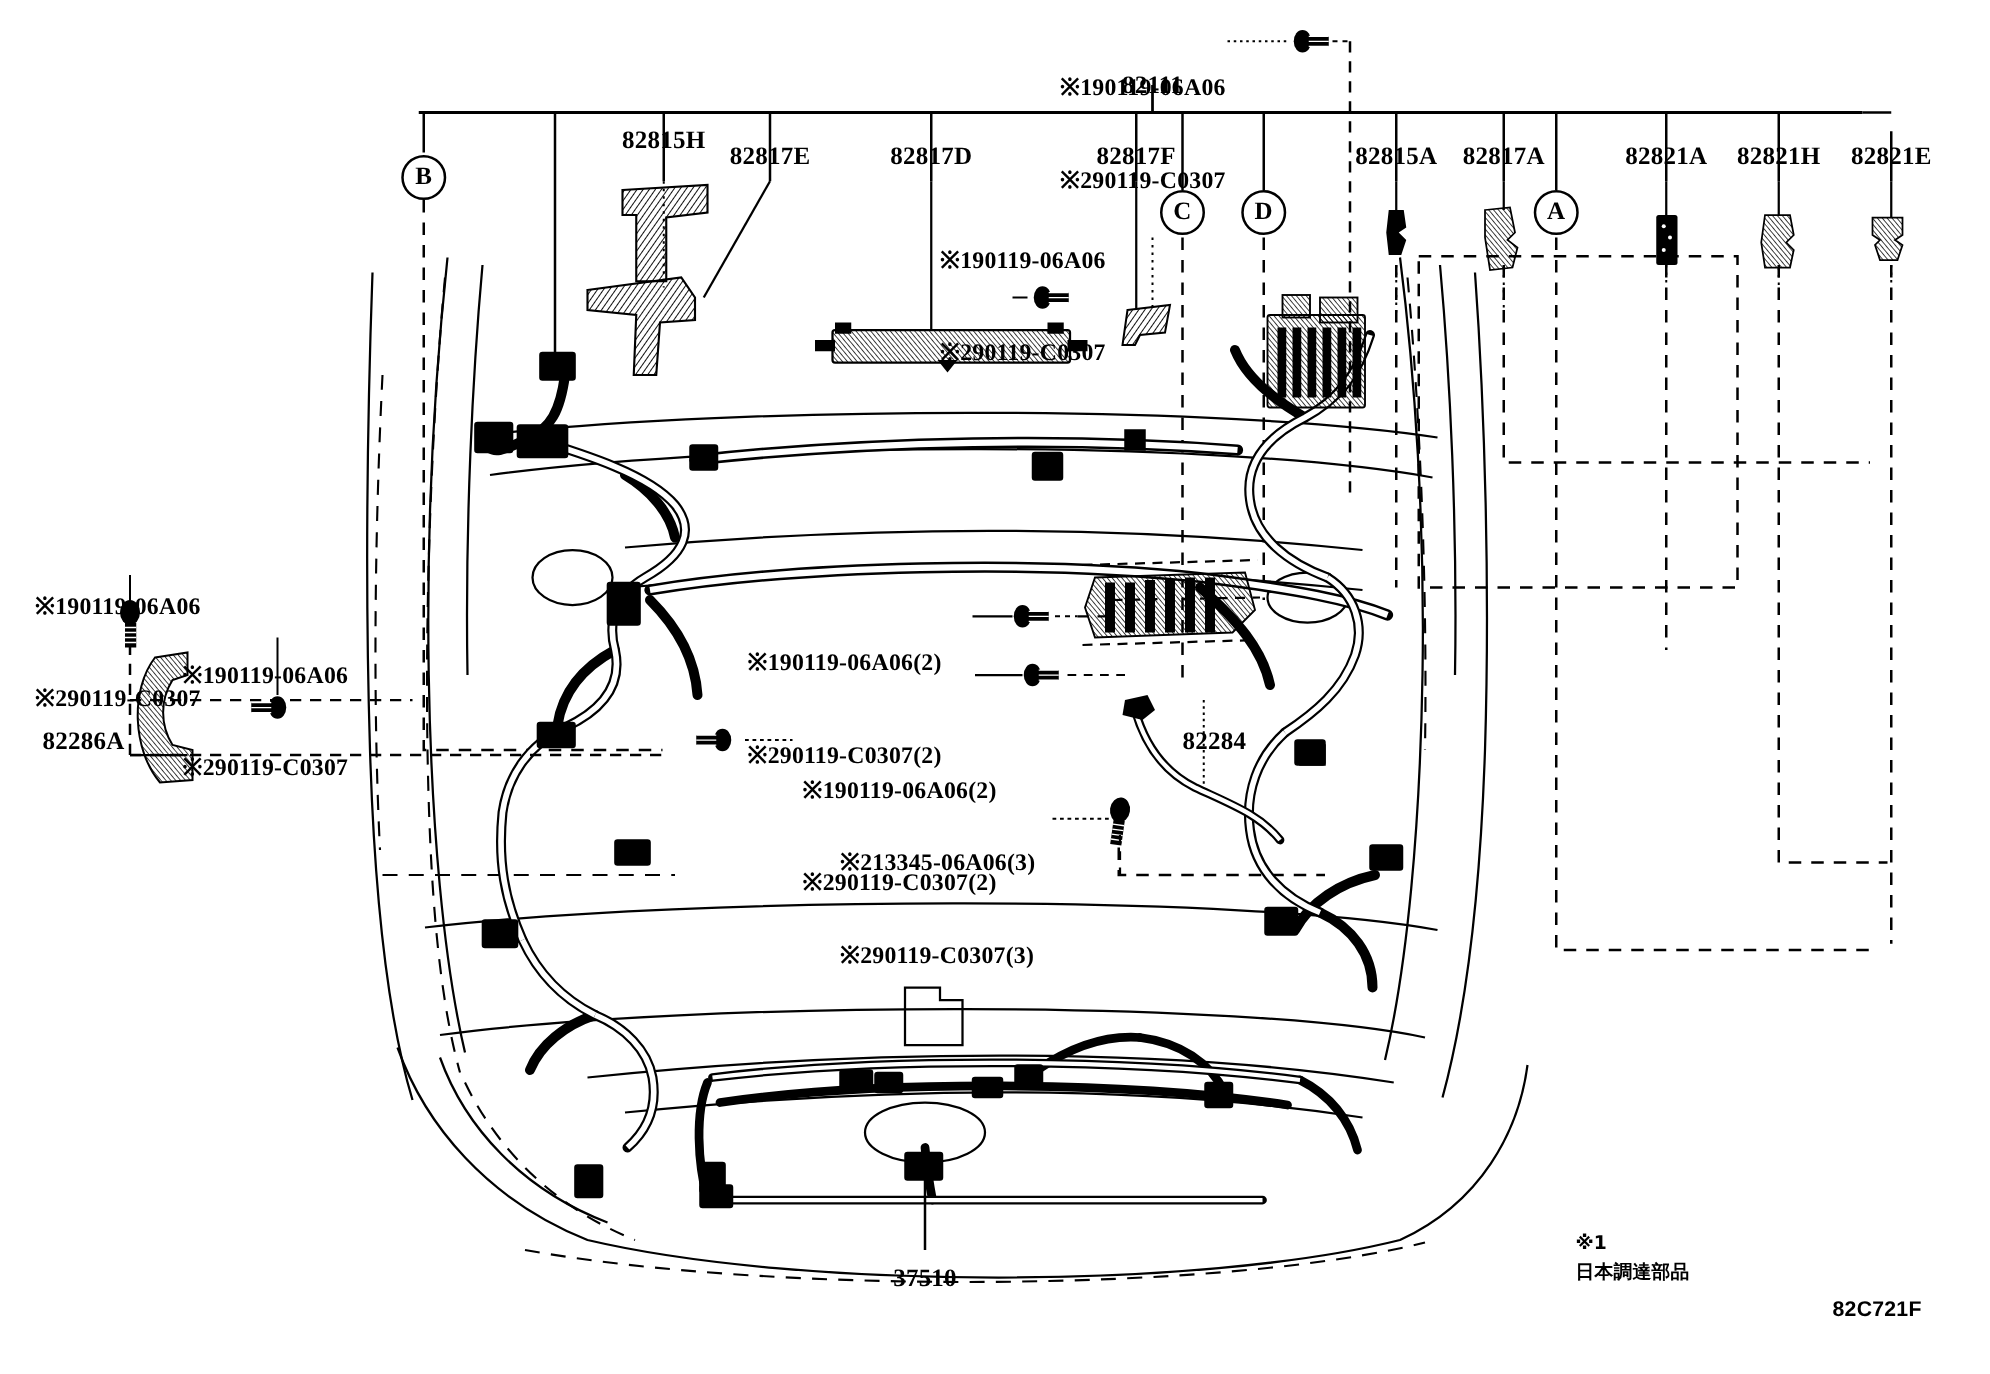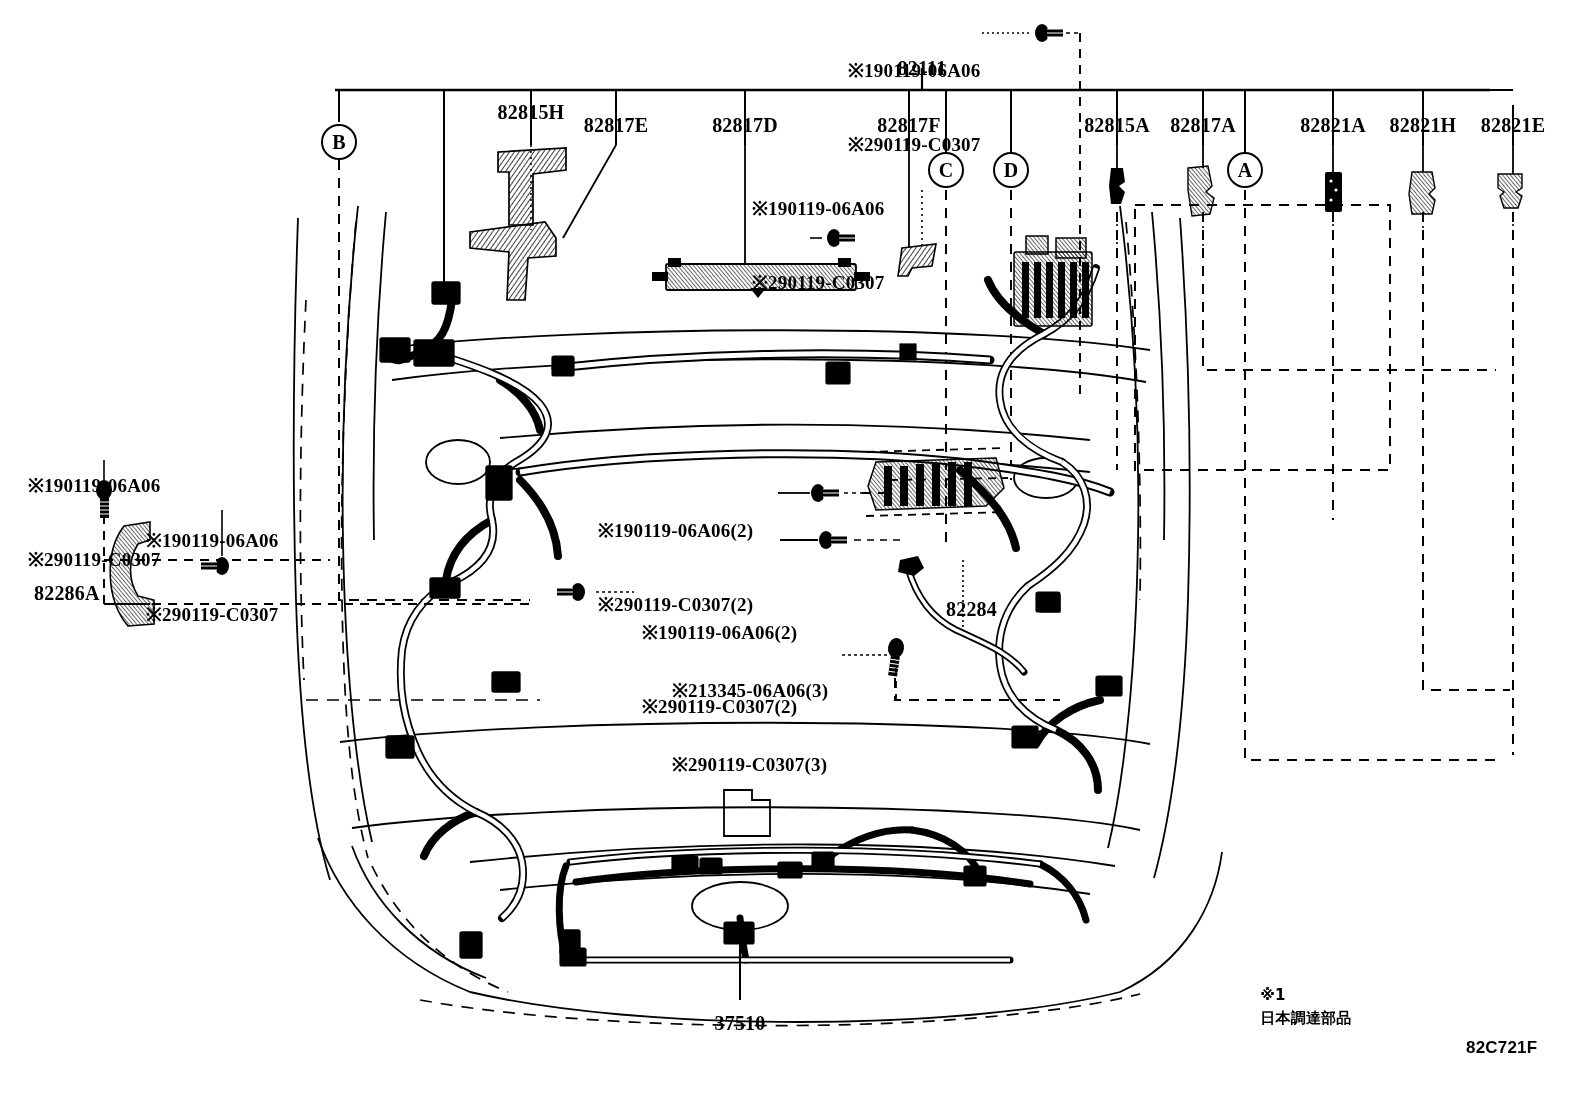--- a/index.html
+++ b/index.html
@@ -422,21 +422,21 @@
 <div class="lbl note" style="left:642px;top:572px;">
   <div>※190119-06A06(2)</div>
   <div>※290119-C0307(2)</div>
 </div>
 
 <div class="lbl note" style="left:672px;top:630px;">
   <div>※213345-06A06(3)</div>
   <div>※290119-C0307(3)</div>
 </div>
 
-<div class="lbl pn" style="left:946px;top:582px;margin-top:16px;">82284</div>
+<div class="lbl pn" style="left:946px;top:582px;">82284</div>
 
 <div class="lbl pn ctr" style="left:740px;top:1012px;">37510</div>
 
 <div class="lbl legend" style="left:1244px;top:912px;">
   <div>
     <span class="jp">※1</span>
     <span class="jp">日本調達部品</span>
   </div>
   
   

